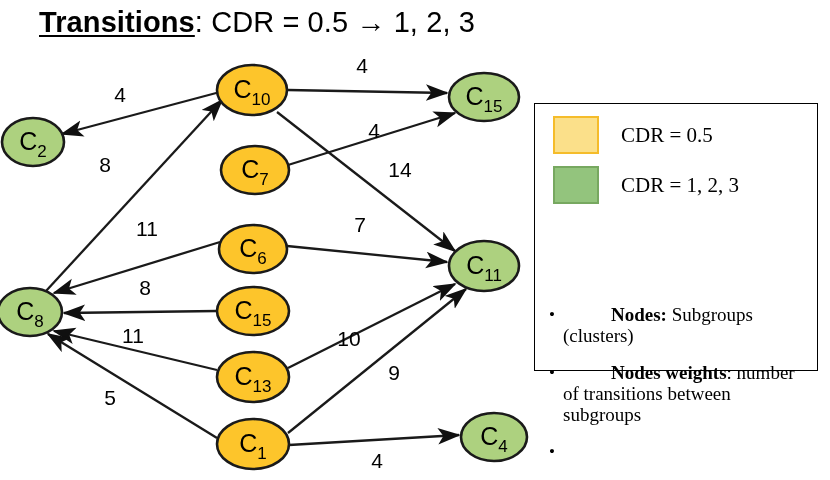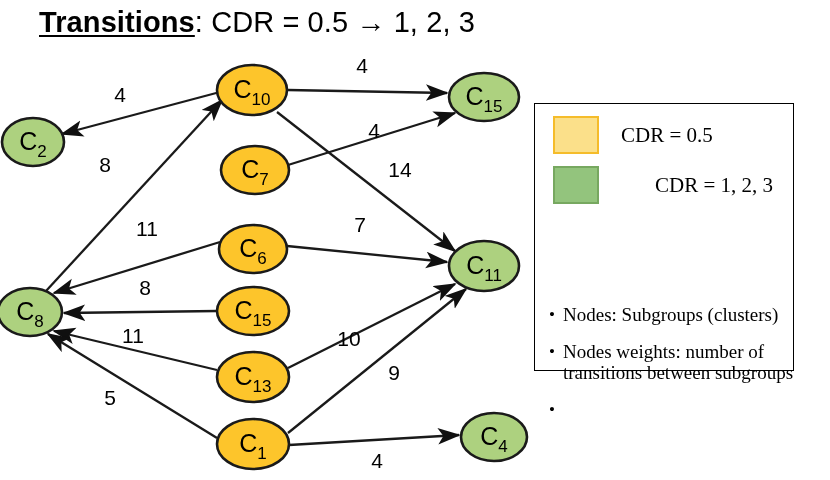--- a/index.html
+++ b/index.html
@@ -9,37 +9,37 @@
   #title{
     position:absolute; left:28px; top:6px;
     font-family:"Liberation Sans", sans-serif;
     font-size:29px; letter-spacing:.1px; white-space:nowrap;margin-left:11px;
   }
   #title .u{ font-weight:bold; text-decoration:underline; text-underline-offset:3px;}
 
   #graph{position:absolute; left:0; top:46px; width:560px; height:434px;}
 
   .legend{
-    position:absolute; left:534px; top:103px; width:260px; height:268px;
+    position:absolute; left:534px; top:103px; width:284px; height:268px;
     border:1.6px solid #000; background:#fff; box-sizing:border-box;
   }
   .sw-row{position:absolute; display:flex; align-items:center;}
   .swatch{width:46px;height:38px;box-sizing:border-box;}
   .sw-y{background:#fbe08a; border:2px solid #f5bc2a;}
   .sw-g{background:#93c47d; border:2px solid #77a860;}
   .sw-label{
     margin-left:22px; font-family:"Liberation Serif", serif;
     font-size:21px; white-space:nowrap;
   }
   .bullets{position:absolute; left:14px; top:200px; width:262px;}
   .bul{display:flex; margin-bottom:16px;}
   .dot{width:14px; flex:0 0 14px; font-size:17px; line-height:21px;
        font-family:"Liberation Serif", serif; text-align:left;}
   .btxt{font-family:"Liberation Serif", serif; font-size:19px; line-height:21px;}
-  .btxt b{font-weight:normal;}
+  .btxt b{font-weight:bold;margin-left:48px;}
 </style>
 </head>
 <body>
 
 <div id="title">
   <span class="u">Transitions</span><span>: CDR = 0.5 → 1, 2, 3</span>
 </div>
 
 <div id="graph">
   <svg id="graph-svg" width="560" height="434" viewBox="0 0 560 434">
@@ -125,21 +125,21 @@
         <text x="377" y="422" text-anchor="middle" font-family="&quot;Liberation Sans&quot;, sans-serif" font-size="21" fill="#000">4</text>
       </g>
   </svg>
 </div>
 
 <div class="legend">
   <div class="sw-row" style="left:18px; top:12px;">
     <span class="swatch sw-y"></span>
     <span class="sw-label">CDR = 0.5</span>
   </div>
-  <div class="sw-row" style="left:18px; top:62px;gap:34px;">
+  <div class="sw-row" style="left:18px; top:62px;">
     <span class="swatch sw-g"></span>
     <span class="sw-label">CDR = 1, 2, 3</span>
   </div>
 
   <div class="bullets">
     <div class="bul">
       <span class="dot">•</span>
       <span class="btxt"><b>Nodes:</b><span> Subgroups (clusters)</span></span>
     </div>
     <div class="bul">

